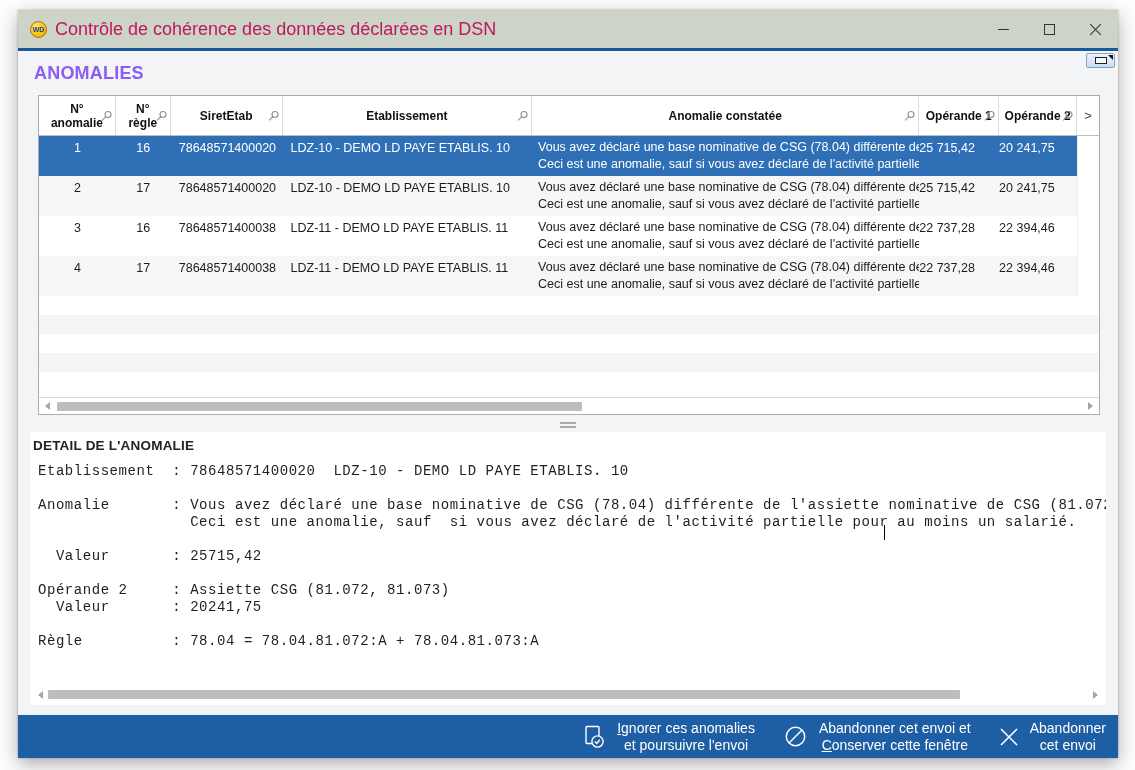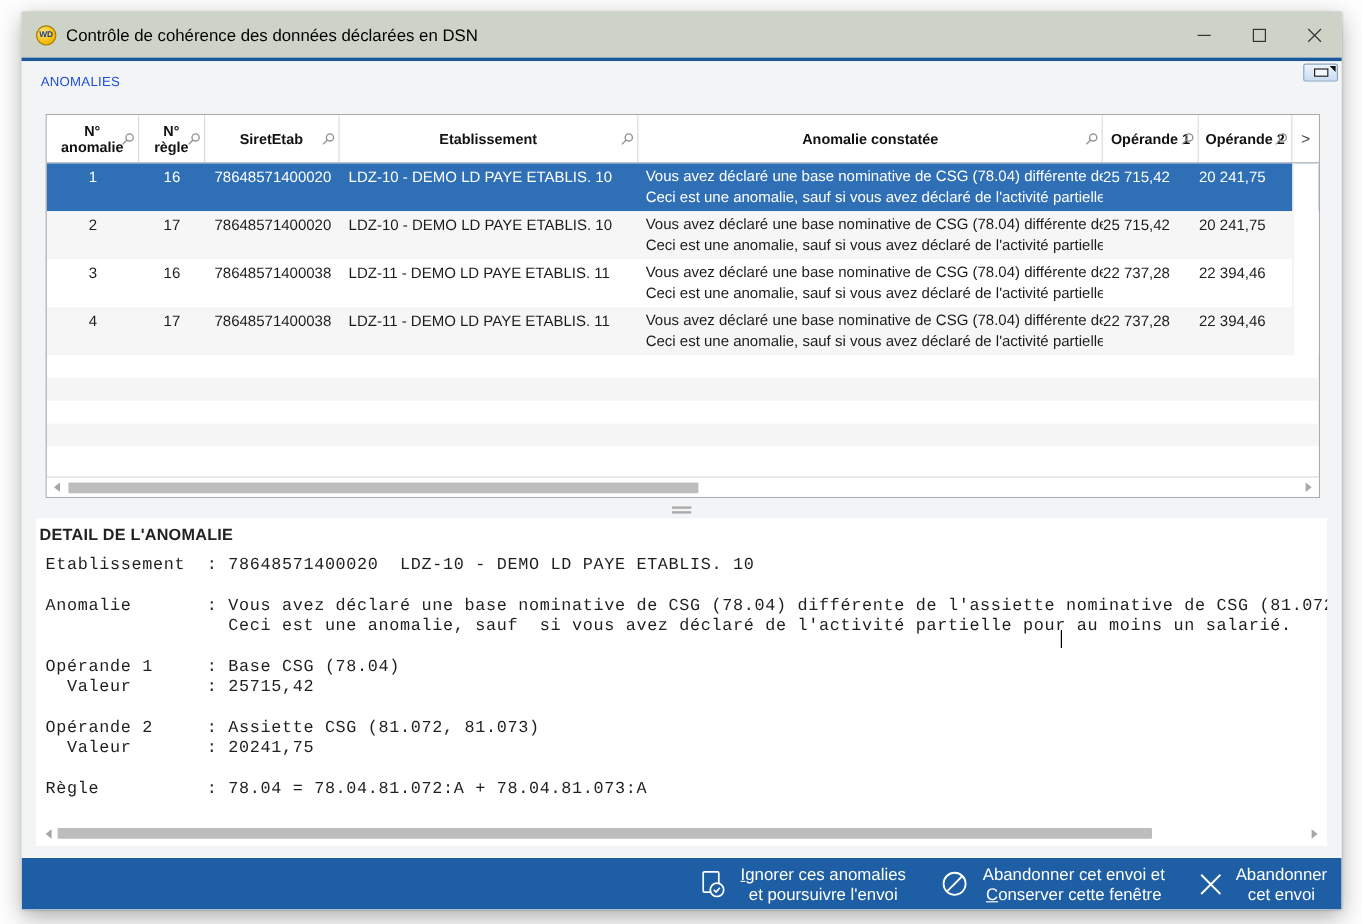--- a/index.html
+++ b/index.html
@@ -7,42 +7,42 @@
 
   .window { position:absolute; left:18px; top:10px; width:1100px; height:748px;
             box-shadow:0 6px 18px rgba(0,0,0,.32), 0 0 2px rgba(0,0,0,.25); background:#f3f4f6; }
 
   
   .titlebar { height:38px; background:#cdd3c6; display:flex; align-items:center; padding-left:12px; }
   .wd-logo { width:17px; height:17px; border-radius:50%;
              background:radial-gradient(circle at 35% 30%, #ffe37a, #f4b800 70%, #c78f00);
              border:1px solid #a67c00; color:#1c3f8f; font-size:7px; font-weight:bold;
              display:flex; align-items:center; justify-content:center; margin-right:8px; flex:0 0 auto; }
-  .title-text { font-size:14px; color:#000000; }
+  .title-text { font-size:18px; color:#be185d; }
   .win-controls { margin-left:auto; display:flex; height:100%; }
   .win-btn { width:46px; height:100%; display:flex; align-items:center; justify-content:center; cursor:pointer; }
   .glyph-min { width:11px; height:1px; background:#333; }
   .glyph-max { width:11px; height:11px; border:1px solid #333; }
   .glyph-close { position:relative; width:13px; height:13px; }
   .glyph-close::before,.glyph-close::after { content:""; position:absolute; left:-1px; top:6px; width:15px; height:1px; background:#333; }
   .glyph-close::before { transform:rotate(45deg); }
   .glyph-close::after  { transform:rotate(-45deg); }
   .accent-line { height:3px; background:#19599b; }
 
   
   .content { position:relative; height:707px; background:#f3f4f6; overflow:hidden; }
 
   .expand-btn { position:absolute; right:3px; top:2px; width:29px; height:15px;
                 background:linear-gradient(#eef4fc,#c9dcf1); border:1px solid #86a5c6; border-radius:2px;
                 display:flex; align-items:center; justify-content:center; cursor:pointer; }
   .expand-rect { width:12px; height:7px; border:1px solid #222; background:#f4f8fc; }
   .expand-tri { position:absolute; right:1px; top:1px; width:0; height:0;
                 border-left:5px solid transparent; border-top:5px solid #111; }
 
-  .section-title { position:absolute; left:16px; top:12px; font-size:11px; font-weight:normal; color:#1d4ed8; letter-spacing:.2px; }
+  .section-title { position:absolute; left:16px; top:12px; font-size:18px; font-weight:bold; color:#8b5cf6; letter-spacing:.2px; }
 
   
   .table { position:absolute; left:20px; top:44px; width:1062px; height:320px; background:#fff;
            border:1px solid #ababab; display:flex; flex-direction:column; }
   .thead { height:40px; display:flex; border-bottom:1px solid #bfbfbf; background:#fff; flex:0 0 auto; }
   .th { position:relative; display:flex; align-items:center; justify-content:center;
         font-size:12px; font-weight:bold; color:#111; text-align:center;
         white-space:pre-line; line-height:14px; border-right:1px solid #dcdcdc; cursor:pointer; }
   .th .mag { position:absolute; right:3px; top:50%; transform:translateY(-50%); }
   .th-more { width:22px; display:flex; align-items:center; justify-content:center;
@@ -271,21 +271,20 @@
       </div>
 
     <div class="detail">
       <div class="detail-title">DETAIL DE L'ANOMALIE</div>
       <div class="mono-wrap">
         <div class="mono-line">Etablissement  : 78648571400020  LDZ-10 - DEMO LD PAYE ETABLIS. 10</div>
         <div class="mono-line"></div>
         <div class="mono-line">Anomalie       : Vous avez déclaré une base nominative de CSG (78.04) différente de l'assiette nominative de CSG (81.072, 81.073).</div>
         <div class="mono-line">                 Ceci est une anomalie, sauf  si vous avez déclaré de l'activité partielle pour au moins un salarié.</div>
         <div class="mono-line"></div>
-        <div class="mono-line">Opérande 1     : Base CSG (78.04)</div>
         <div class="mono-line">  Valeur       : 25715,42</div>
         <div class="mono-line"></div>
         <div class="mono-line">Opérande 2     : Assiette CSG (81.072, 81.073)</div>
         <div class="mono-line">  Valeur       : 20241,75</div>
         <div class="mono-line"></div>
         <div class="mono-line">Règle          : 78.04 = 78.04.81.072:A + 78.04.81.073:A</div>
         <div class="caret"></div>
       </div>
       <div class="detail-hscroll">
         <div class="arrow">

